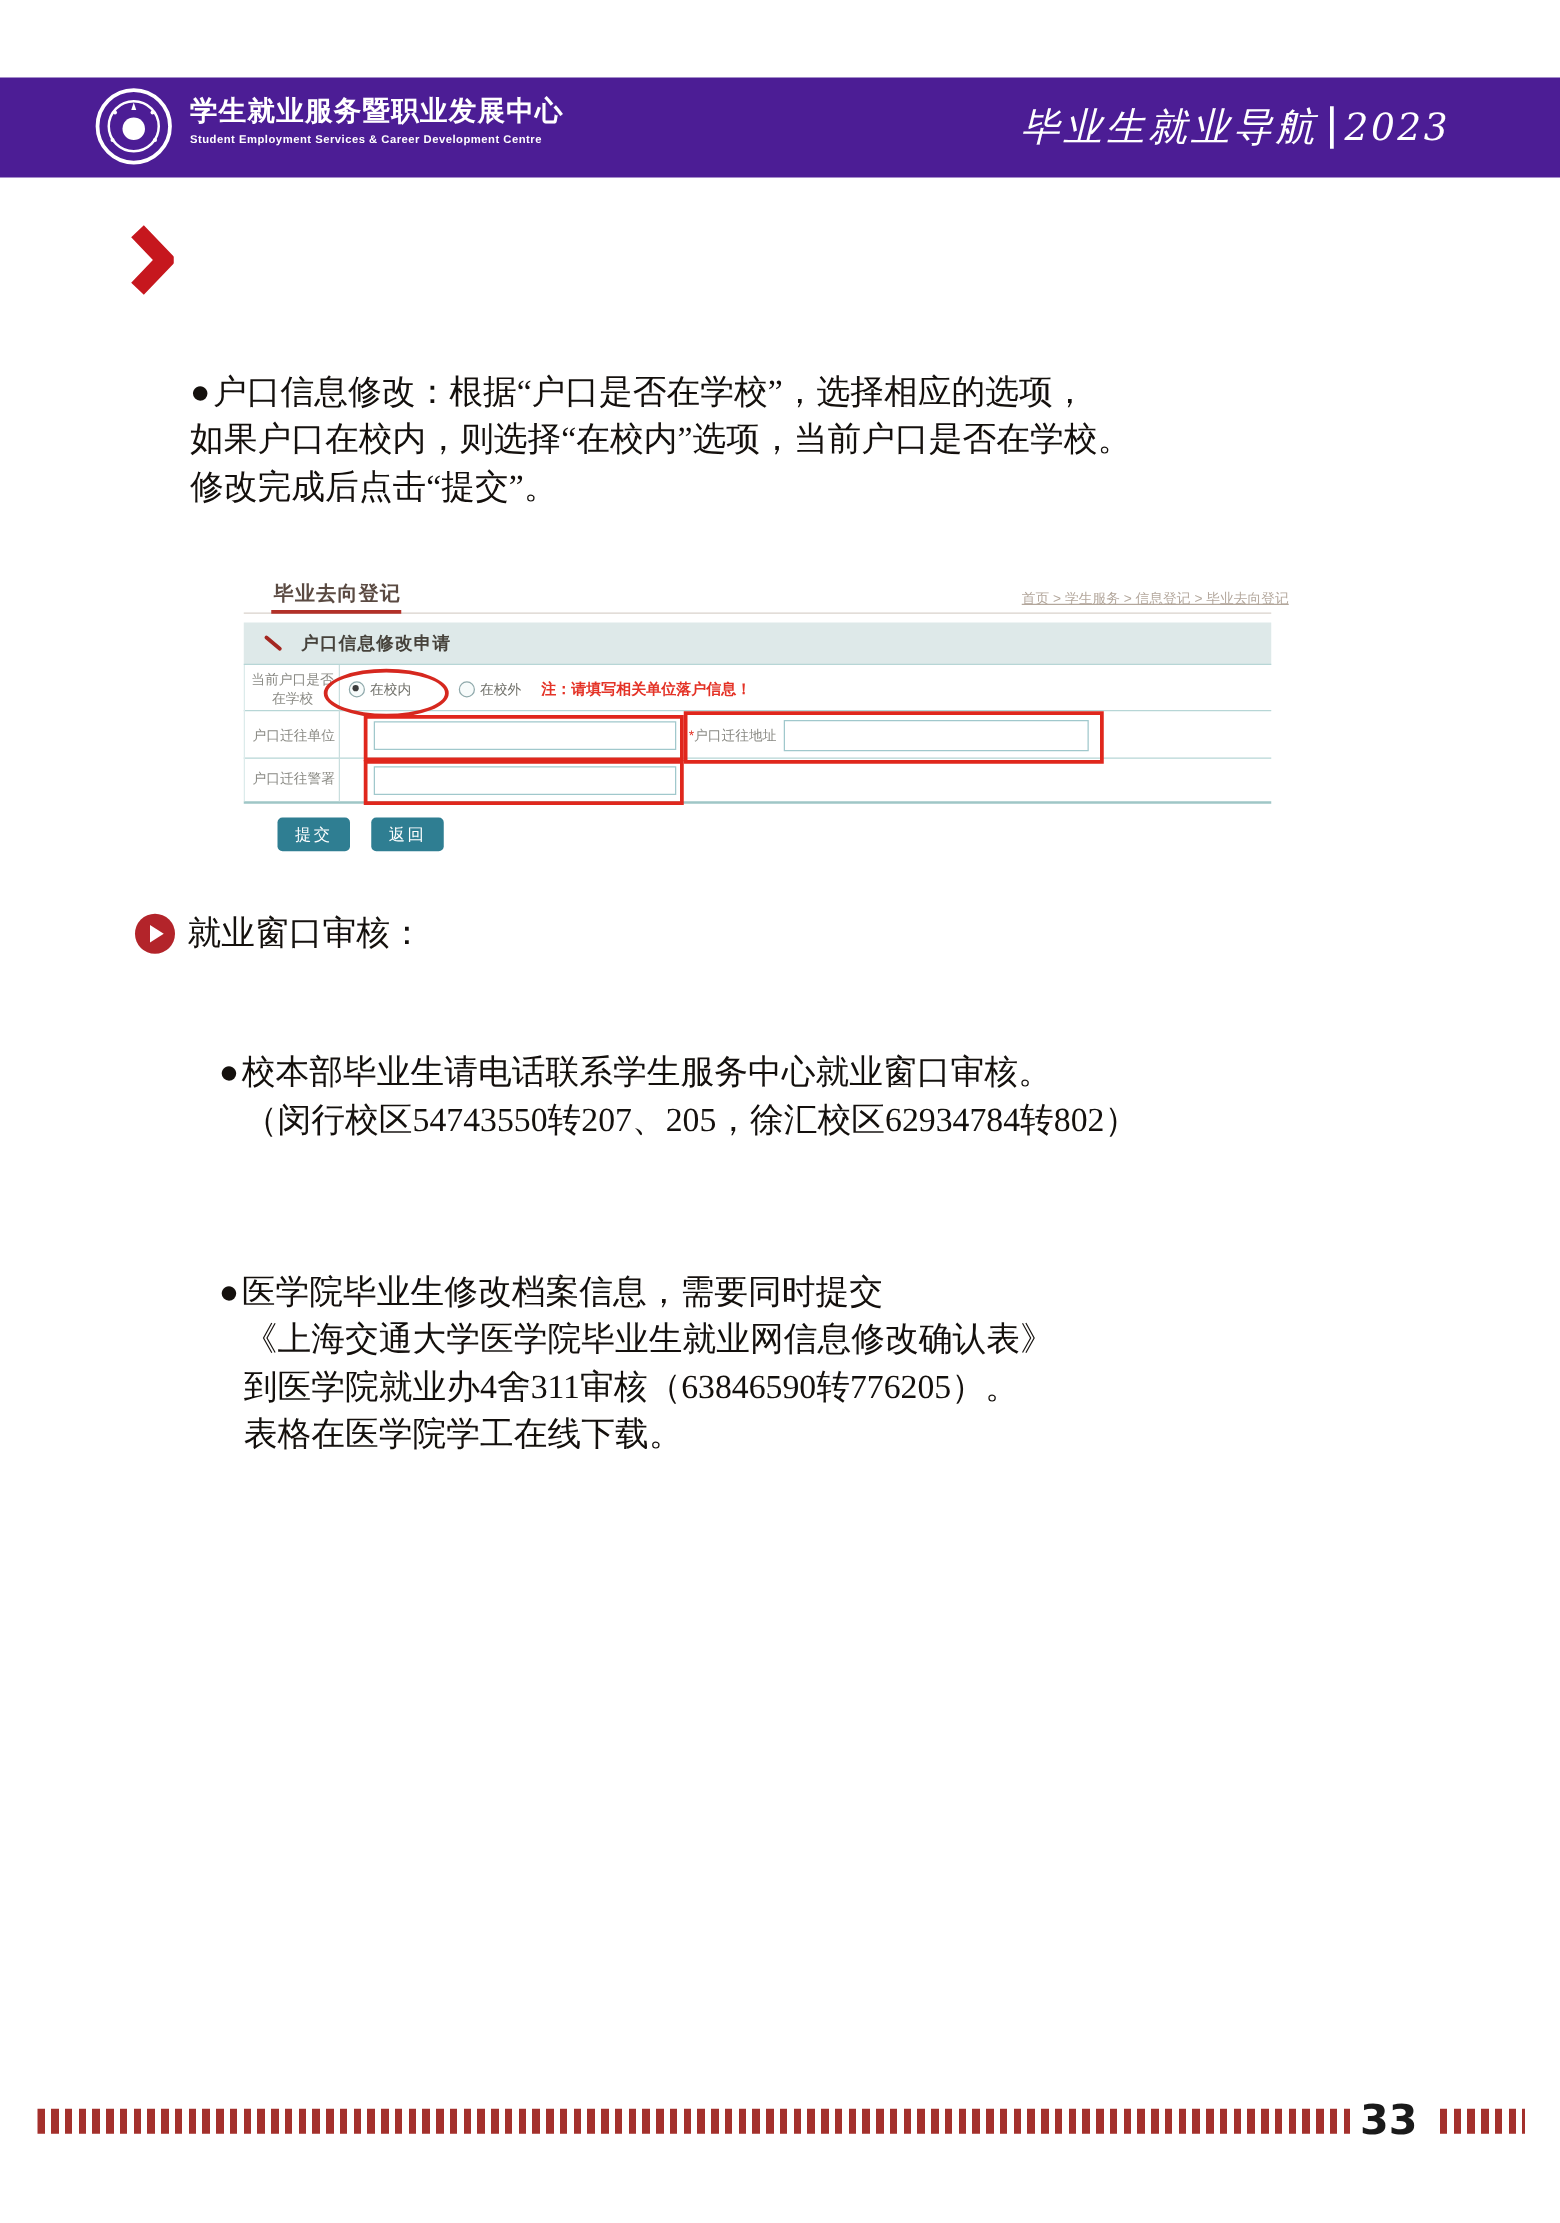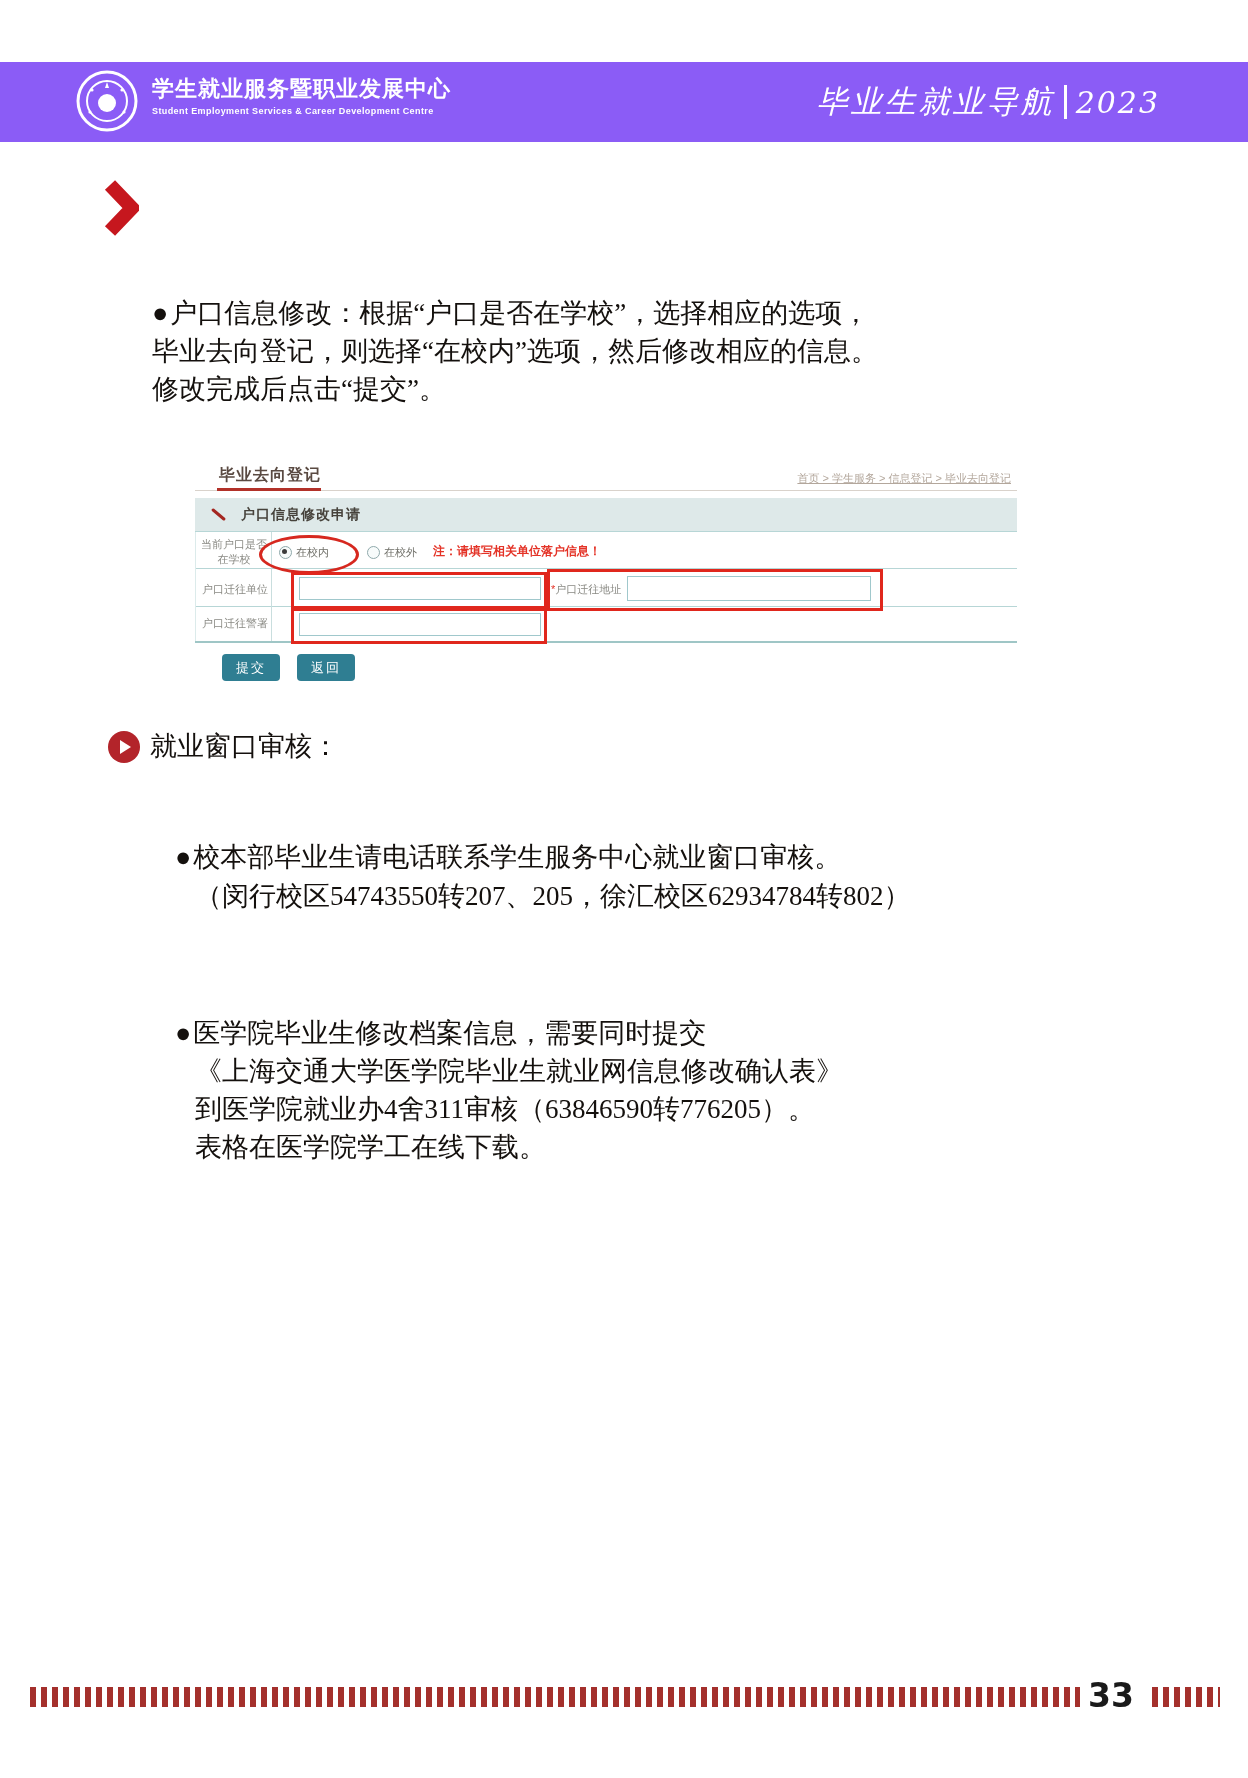--- a/index.html
+++ b/index.html
@@ -1,41 +1,41 @@
 <!DOCTYPE html>
 <html><head>
 <meta charset="utf-8">
 <style>
   html,body{margin:0;padding:0;background:#ffffff;}
   .page{position:relative;width:1248px;height:1778px;margin:0 auto;background:#ffffff;overflow:hidden;
         font-family:"Liberation Sans","DejaVu Sans",sans-serif;}
 
   
-  .band{position:absolute;left:0;top:62px;width:1248px;height:80px;background:#8b5cf6;}
+  .band{position:absolute;left:0;top:62px;width:1248px;height:80px;background:#4c1d95;}
   .seal{position:absolute;left:76px;top:8px;width:62px;height:62px;}
   .org{position:absolute;left:152px;top:14px;color:#ffffff;}
   .org-zh{font-size:22px;font-weight:bold;letter-spacing:1px;line-height:26px;}
   .org-en{font-size:9px;font-weight:bold;letter-spacing:0.4px;margin-top:4px;}
   .brand{position:absolute;right:88px;top:0;height:80px;display:flex;align-items:center;color:#ffffff;
          font-family:"DejaVu Serif","Liberation Serif",serif;font-style:italic;font-weight:normal;}
   .brand-title{font-size:31px;letter-spacing:3px;}
   .brand-divider{width:3px;height:34px;background:#ffffff;margin:0 9px;}
   .brand-year{font-size:30px;letter-spacing:2px;}
 
   
   .title-chevron{position:absolute;left:103px;top:180px;width:36px;height:56px;}
   .page-title{position:absolute;left:147px;top:182px;font-size:38px;font-weight:bold;color:#241e1a;letter-spacing:1px;}
 
   
   .bodytext{font-family:"Liberation Serif","DejaVu Serif",serif;color:#14100d;font-size:27px;line-height:38px;}
   .intro{position:absolute;left:152px;top:294px;width:790px;}
   .dot{margin-right:2px;}
 
   
-  .shot{position:absolute;left:195px;top:455px;width:822px;height:245px;background:#ffffff;}
+  .shot{position:absolute;left:195px;top:455px;width:822px;height:245px;background:#ffffff;padding-left:20px;}
   .shot-heading{position:absolute;left:24px;top:10px;font-size:16px;font-weight:bold;color:#5a4a42;letter-spacing:1px;}
   .shot-underline{position:absolute;left:22px;top:33px;width:104px;height:3px;background:#b23129;}
   .shot-rule{position:absolute;left:0;top:35px;width:822px;height:1px;background:#d9d2cb;}
   .breadcrumb{position:absolute;right:6px;top:16px;font-size:11px;color:#b3a79c;text-decoration:underline;}
   .panel{position:absolute;left:0;top:43px;width:822px;height:33px;background:#dee9e9;border-bottom:1px solid #b7d6d6;}
   .pencil{position:absolute;left:22px;top:8px;width:3px;height:17px;background:#a42721;transform:rotate(-50deg);border-radius:2px;}
   .panel-title{position:absolute;left:46px;top:8px;font-size:14px;font-weight:bold;color:#46423b;letter-spacing:1px;}
   .hline{position:absolute;left:0;width:822px;height:1px;background:#b7d6d6;}
   .vline{position:absolute;left:76px;top:77px;width:1px;height:109px;background:#c9dede;}
   .tbl-left{position:absolute;left:0;top:77px;width:1px;height:109px;background:#dcebeb;}
@@ -95,21 +95,21 @@
       <span class="brand-year">2023</span>
     </div>
   </div>
 
   <svg class="title-chevron" viewBox="0 0 36 56">
     <path d="M7 5 L29 28 L7 51" stroke="#c6171e" stroke-width="14" fill="none"></path>
   </svg>
 
   <div class="intro bodytext">
     <div><span class="dot">●</span><span>户口信息修改：根据“户口是否在学校”，选择相应的选项，</span></div>
-    <div>毕业去向登记，则选择“在校内”选项，然后修改相应的信息。</div>
+    <div>如果户口在校内，则选择“在校内”选项，当前户口是否在学校。</div>
     <div>修改完成后点击“提交”。</div>
   </div>
 
   <div class="shot">
     <div class="shot-heading">毕业去向登记</div>
     <div class="breadcrumb">首页 &gt; 学生服务 &gt; 信息登记 &gt; 毕业去向登记</div>
     <div class="shot-rule"></div>
     <div class="shot-underline"></div>
 
     <div class="panel">

